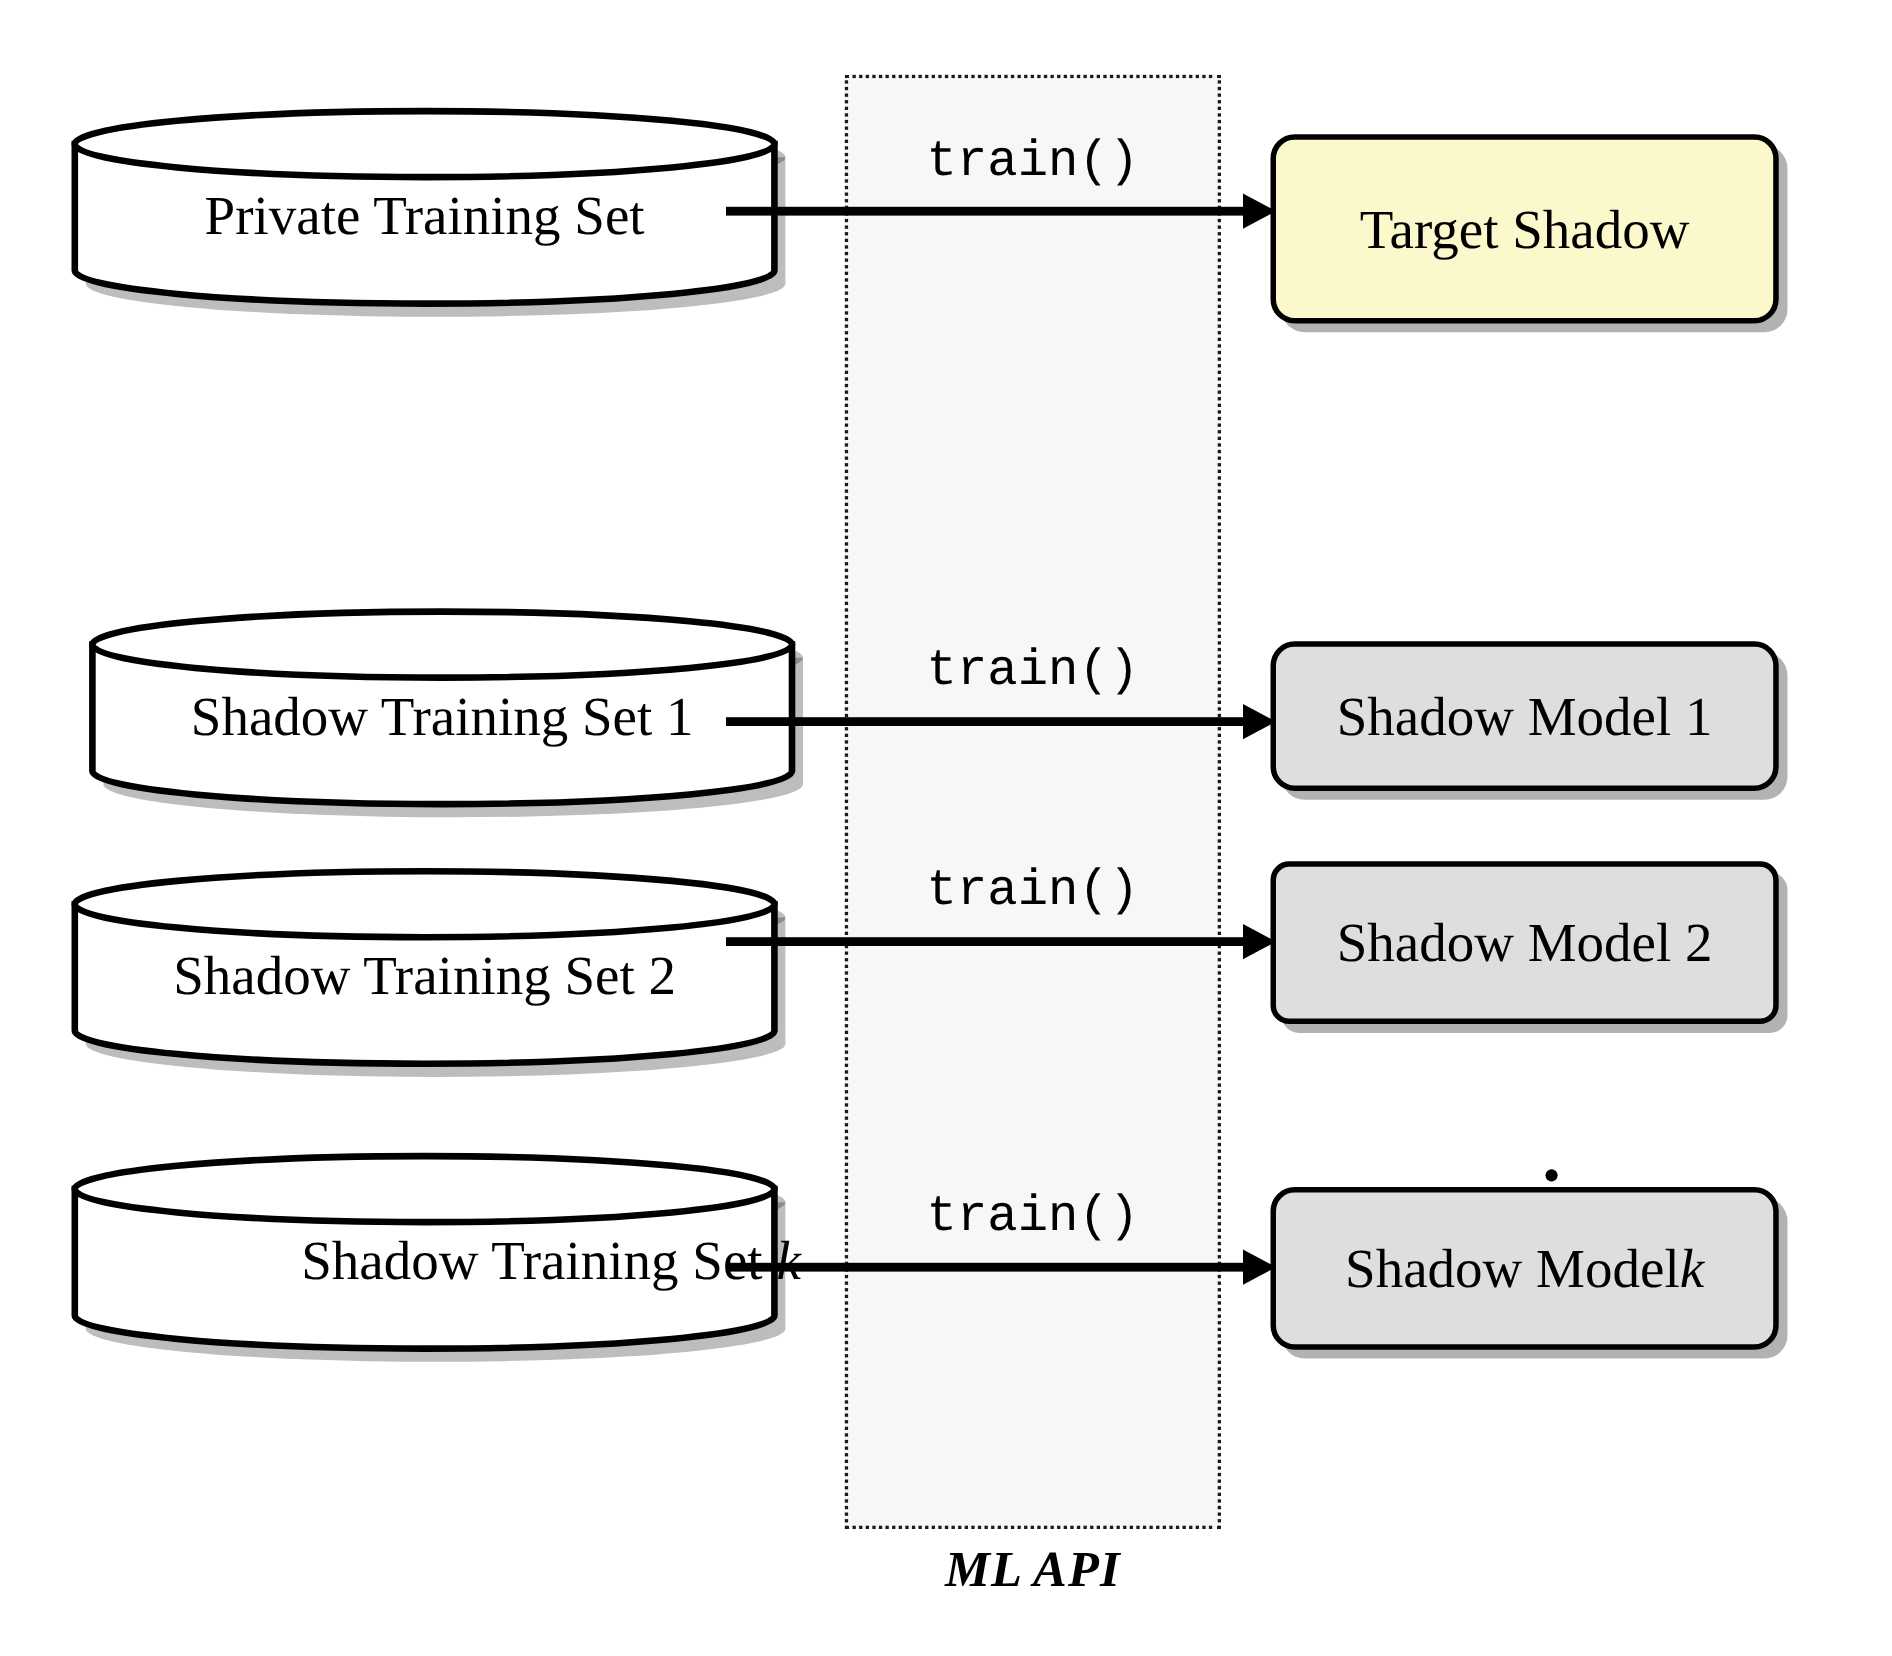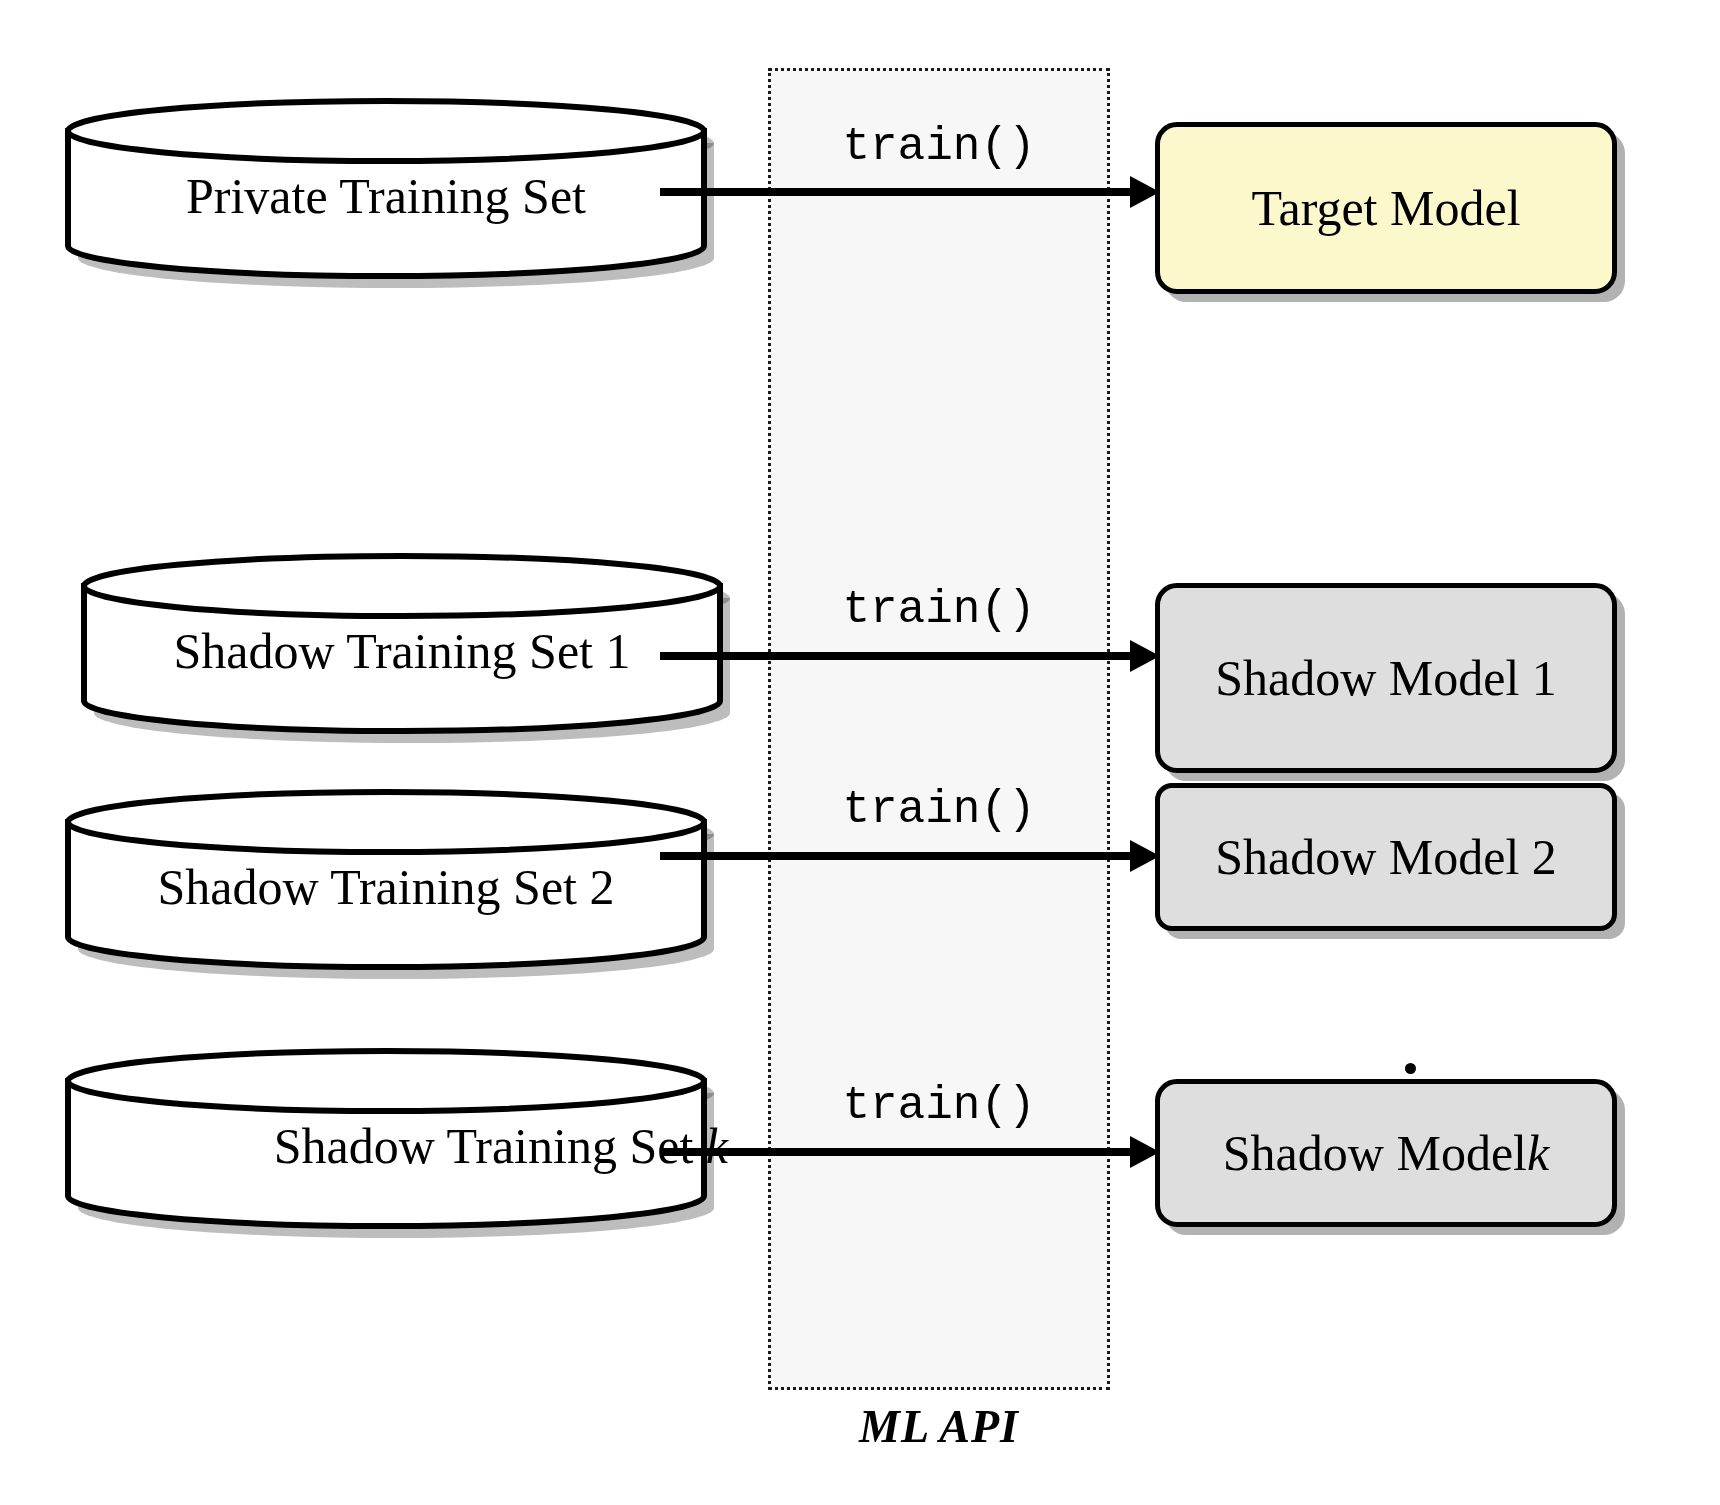--- a/index.html
+++ b/index.html
@@ -151,41 +151,41 @@
   </div>
 
   <div class="train-label" style="left:768px; top:124px; width:342px;">train()</div>
 
   <div class="arrow" style="left:660px; top:192px; width:500px;">
     <div class="shaft" style="width:472px;"></div>
     <div class="head" style="left:470px;"></div>
   </div>
 
   <div class="model-box" style="left:1155px; top:122px; width:462px; height:172px; background:#fbf8cc;">
-    <span>Target Model</span>
+    <span>Target Shadow</span>
   </div>
 
   <div class="cyl" style="left:60px; top:560px; width:684px; height:175px;">
     <svg width="684" height="185" viewBox="0 0 684 185">
       <path d="M 24 26 L 24 141 A 318 30 0 0 0 660 141 L 660 26" transform="translate(10,12)" fill="rgba(0,0,0,0.26)" stroke="none"></path>
       <ellipse cx="342" cy="26" rx="318" ry="30" transform="translate(10,12)" fill="rgba(0,0,0,0.26)" stroke="none"></ellipse>
       <path d="M 24 26 L 24 141 A 318 30 0 0 0 660 141 L 660 26 Z" fill="#ffffff" stroke="#000000" stroke-width="6"></path>
       <ellipse cx="342" cy="26" rx="318" ry="30" fill="#ffffff" stroke="#000000" stroke-width="6"></ellipse>
     </svg>
     <div class="cyl-label" style="top:66px;">Shadow Training Set 1</div>
   </div>
 
   <div class="train-label" style="left:768px; top:587px; width:342px;">train()</div>
 
   <div class="arrow" style="left:660px; top:656px; width:500px;">
     <div class="shaft" style="width:472px;"></div>
     <div class="head" style="left:470px;"></div>
   </div>
 
-  <div class="model-box" style="left:1155px; top:583px; width:462px; height:190px; background:#dedede;">
+  <div class="model-box" style="left:1155px; top:583px; width:462px; height:136px; background:#dedede;">
     <span>Shadow Model 1</span>
   </div>
 
   <div class="cyl" style="left:44px; top:796px; width:684px; height:175px;">
     <svg width="684" height="185" viewBox="0 0 684 185">
       <path d="M 24 26 L 24 141 A 318 30 0 0 0 660 141 L 660 26" transform="translate(10,12)" fill="rgba(0,0,0,0.26)" stroke="none"></path>
       <ellipse cx="342" cy="26" rx="318" ry="30" transform="translate(10,12)" fill="rgba(0,0,0,0.26)" stroke="none"></ellipse>
       <path d="M 24 26 L 24 141 A 318 30 0 0 0 660 141 L 660 26 Z" fill="#ffffff" stroke="#000000" stroke-width="6"></path>
       <ellipse cx="342" cy="26" rx="318" ry="30" fill="#ffffff" stroke="#000000" stroke-width="6"></ellipse>
     </svg>

